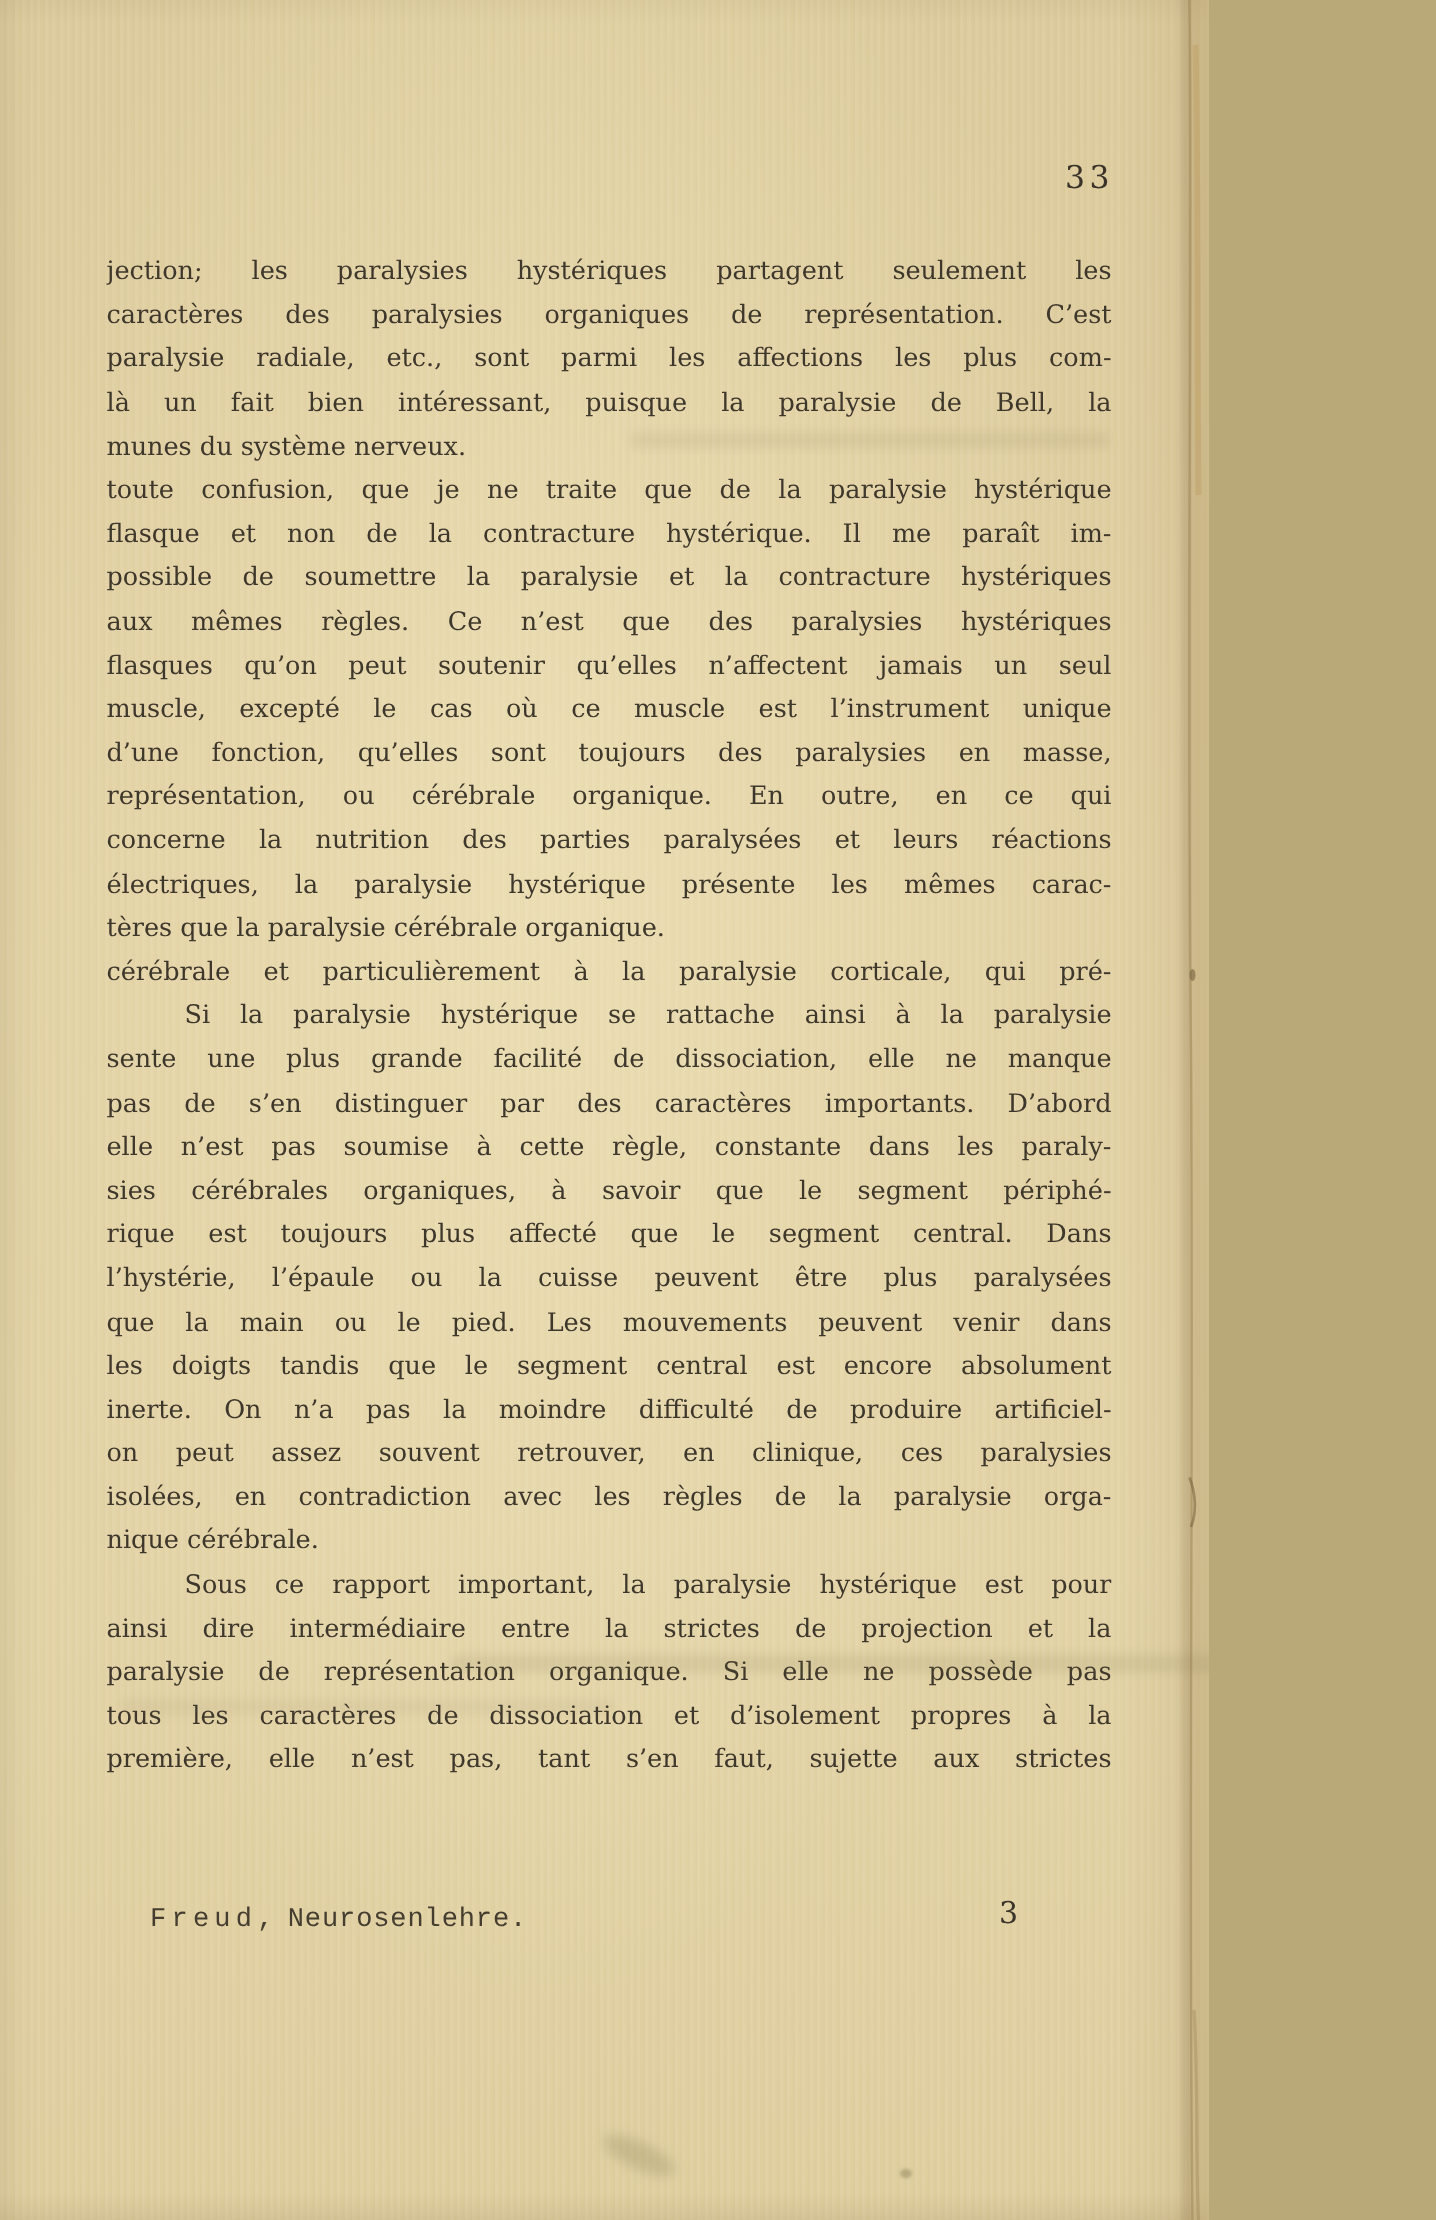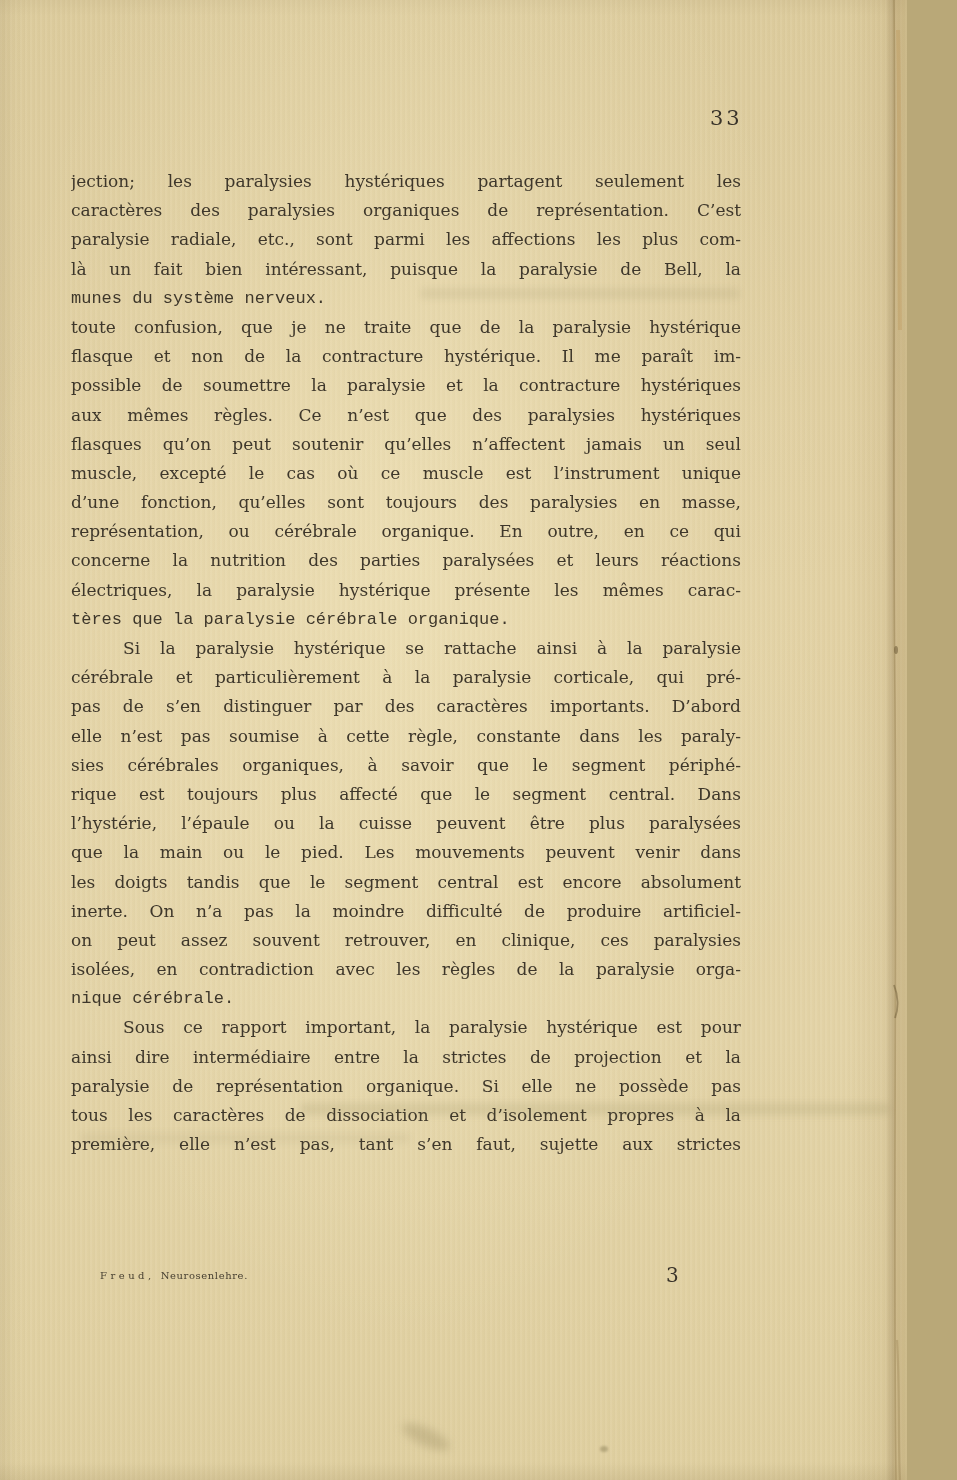--- a/index.html
+++ b/index.html
@@ -1,17 +1,17 @@
 <!DOCTYPE html>
 <html><head>
 <meta charset="utf-8">
 <style>
   html,body { margin:0; padding:0; background:#b9a878; }
   .page {
-    position:relative; width:907px; height:1480px; overflow:hidden;
+    position:relative; width:806px; height:1480px; overflow:hidden;
     background:
       radial-gradient(ellipse at 45% 38%, rgba(255,246,210,0.35) 0%, rgba(255,246,210,0.0) 60%),
       linear-gradient(90deg, rgba(110,90,50,0.10) 0px, rgba(110,90,50,0.02) 14px, rgba(0,0,0,0) 30px),
       linear-gradient(270deg, rgba(190,170,120,0.55) 0px, rgba(150,120,70,0.28) 11px, rgba(120,95,55,0.30) 14px, rgba(170,145,95,0.12) 22px, rgba(0,0,0,0) 60px),
       linear-gradient(0deg, rgba(120,100,60,0.12) 0px, rgba(0,0,0,0) 18px),
       linear-gradient(180deg, rgba(120,100,60,0.06) 0px, rgba(0,0,0,0) 16px),
       repeating-linear-gradient(90deg, rgba(255,255,255,0.05) 0px, rgba(255,255,255,0.05) 2px, rgba(0,0,0,0.0) 2px, rgba(0,0,0,0.015) 5px),
       linear-gradient(180deg, #dccb9c 0%, #e2d1a3 40%, #e3d3a6 70%, #dfcf9f 100%);
     font-family:"DejaVu Serif", serif;
     color:#3e372b;
@@ -22,24 +22,24 @@
   }
   .body-text {
     position:absolute; top:167px; left:71px; width:670px;
     font-size:17px; line-height:29.2px; color:#3e372b;
   }
   .line {
     height:29.2px; overflow:hidden;
     text-align:justify; text-align-last:justify; -moz-text-align-last:justify;
   }
   .line.indent { padding-left:52px; }
-  .line.endline { text-align-last:left;font-family:Liberation Mono, monospace; -moz-text-align-last:left; }
+  .line.endline { text-align-last:left; -moz-text-align-last:left; }
   .footer {
     position:absolute; top:1270px; left:100px;
-    font-size:10px; color:#453e30;
+    font-size:18px; color:#453e30;font-family:Liberation Mono, monospace;
   }
   .footer .author { letter-spacing:3.5px; }
   .footer .work { letter-spacing:0.6px; margin-left:6px; }
   .sheetno {
     position:absolute; top:1263px; left:666px;
     font-size:20px; color:#39332a;
   }
   .stain { position:absolute; pointer-events:none; }
   .ghost1 { top:288px; left:420px; width:320px; height:11px;
     background:rgba(125,118,78,0.10); border-radius:6px; filter:blur(3px); }
@@ -70,22 +70,23 @@
       <div class="line">flasque et non de la contracture hystérique. Il me paraît im-</div>
       <div class="line">possible de soumettre la paralysie et la contracture hystériques</div>
       <div class="line">aux mêmes règles. Ce n’est que des paralysies hystériques</div>
       <div class="line">flasques qu’on peut soutenir qu’elles n’affectent jamais un seul</div>
       <div class="line">muscle, excepté le cas où ce muscle est l’instrument unique</div>
       <div class="line">d’une fonction, qu’elles sont toujours des paralysies en masse,</div>
       <div class="line">représentation, ou cérébrale organique. En outre, en ce qui</div>
       <div class="line">concerne la nutrition des parties paralysées et leurs réactions</div>
       <div class="line">électriques, la paralysie hystérique présente les mêmes carac-</div>
       <div class="line endline">tères que la paralysie cérébrale organique.</div>
+      <div class="line">cérébrale et particulièrement à la paralysie corticale, qui pré-</div>
       <div class="line indent">Si la paralysie hystérique se rattache ainsi à la paralysie</div>
-      <div class="line">cérébrale et particulièrement à la paralysie corticale, qui pré-</div>
+      <div class="line">sente une plus grande facilité de dissociation, elle ne manque</div>
       <div class="line">pas de s’en distinguer par des caractères importants. D’abord</div>
       <div class="line">elle n’est pas soumise à cette règle, constante dans les paraly-</div>
       <div class="line">sies cérébrales organiques, à savoir que le segment périphé-</div>
       <div class="line">rique est toujours plus affecté que le segment central. Dans</div>
       <div class="line">l’hystérie, l’épaule ou la cuisse peuvent être plus paralysées</div>
       <div class="line">que la main ou le pied. Les mouvements peuvent venir dans</div>
       <div class="line">les doigts tandis que le segment central est encore absolument</div>
       <div class="line">inerte. On n’a pas la moindre difficulté de produire artificiel-</div>
       <div class="line">on peut assez souvent retrouver, en clinique, ces paralysies</div>
       <div class="line">isolées, en contradiction avec les règles de la paralysie orga-</div>

